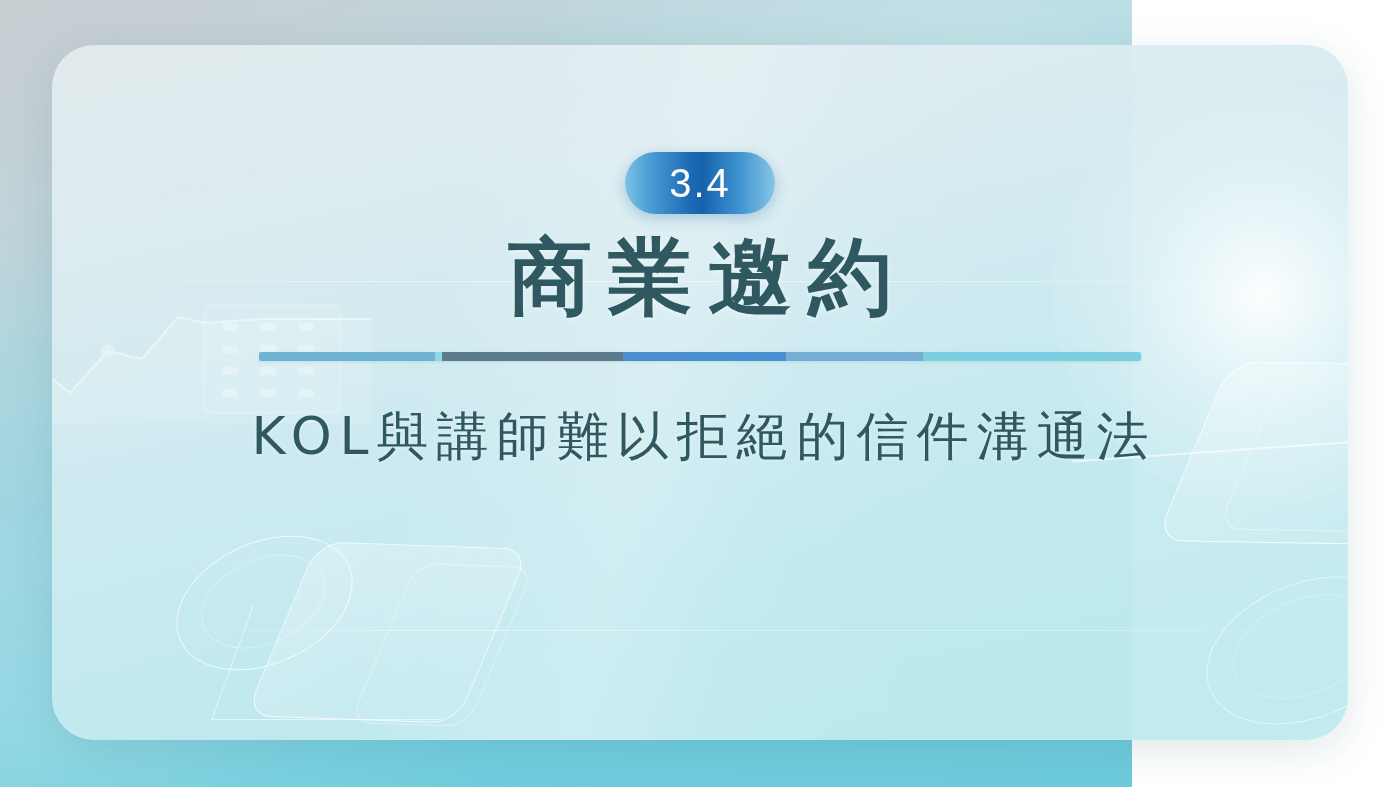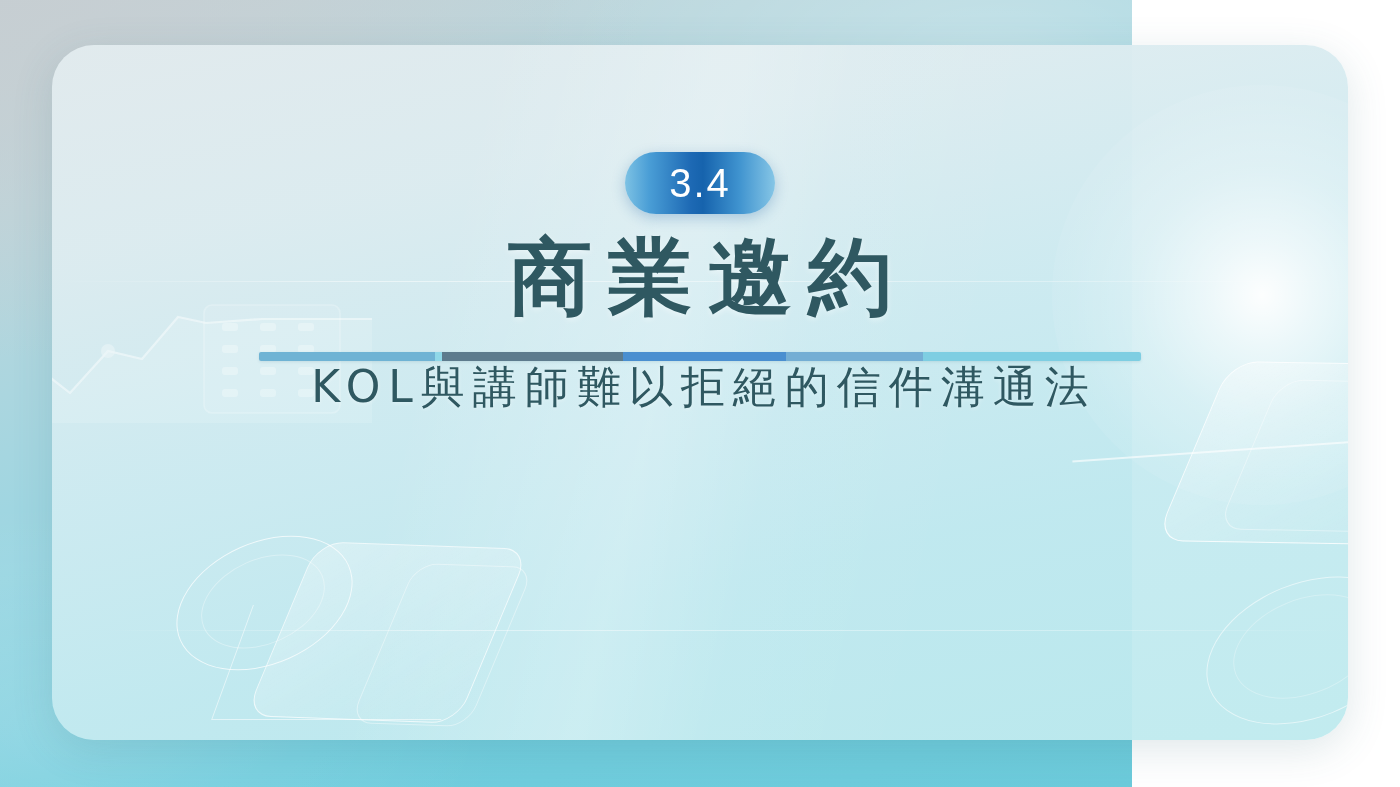--- a/index.html
+++ b/index.html
@@ -193,22 +193,23 @@
     width:882px; height:9px;
     border-radius:2px;
     display:flex;
     overflow:hidden;
     box-shadow:0 1px 3px rgba(60,110,130,0.14);
   }
   #divider .seg { height:100%; }
 
   
   #slide-subtitle {
+    margin-top:44px;
     color:#2f5861;
-    font-size:44px;
+    font-size:52px;
     font-weight:500;
     letter-spacing:8px;
     text-indent:8px;
     line-height:1.2;
     font-family:"DejaVu Sans","Liberation Sans",sans-serif;
     text-shadow:0 1px 4px rgba(255,255,255,0.4);
   }
 </style>
 </head>
 <body>

